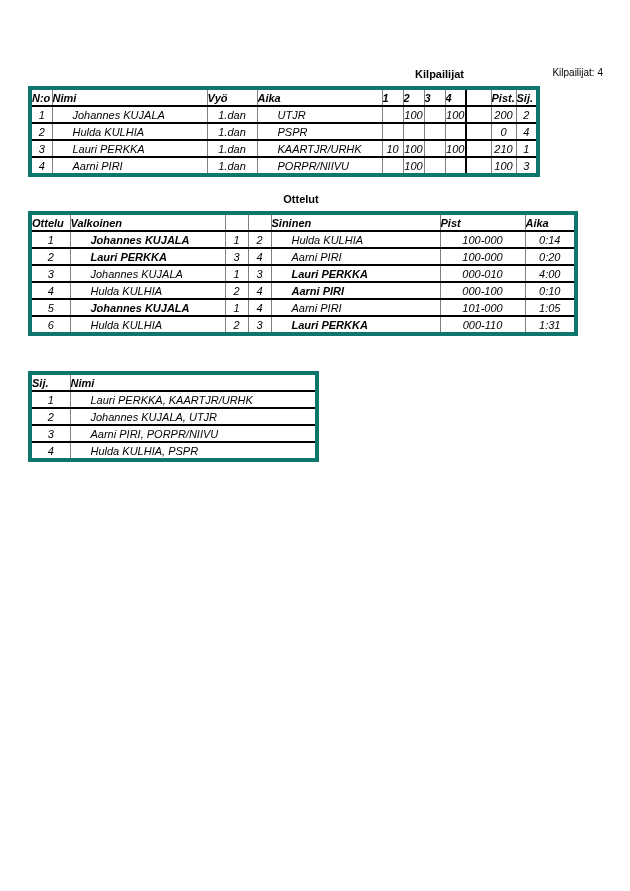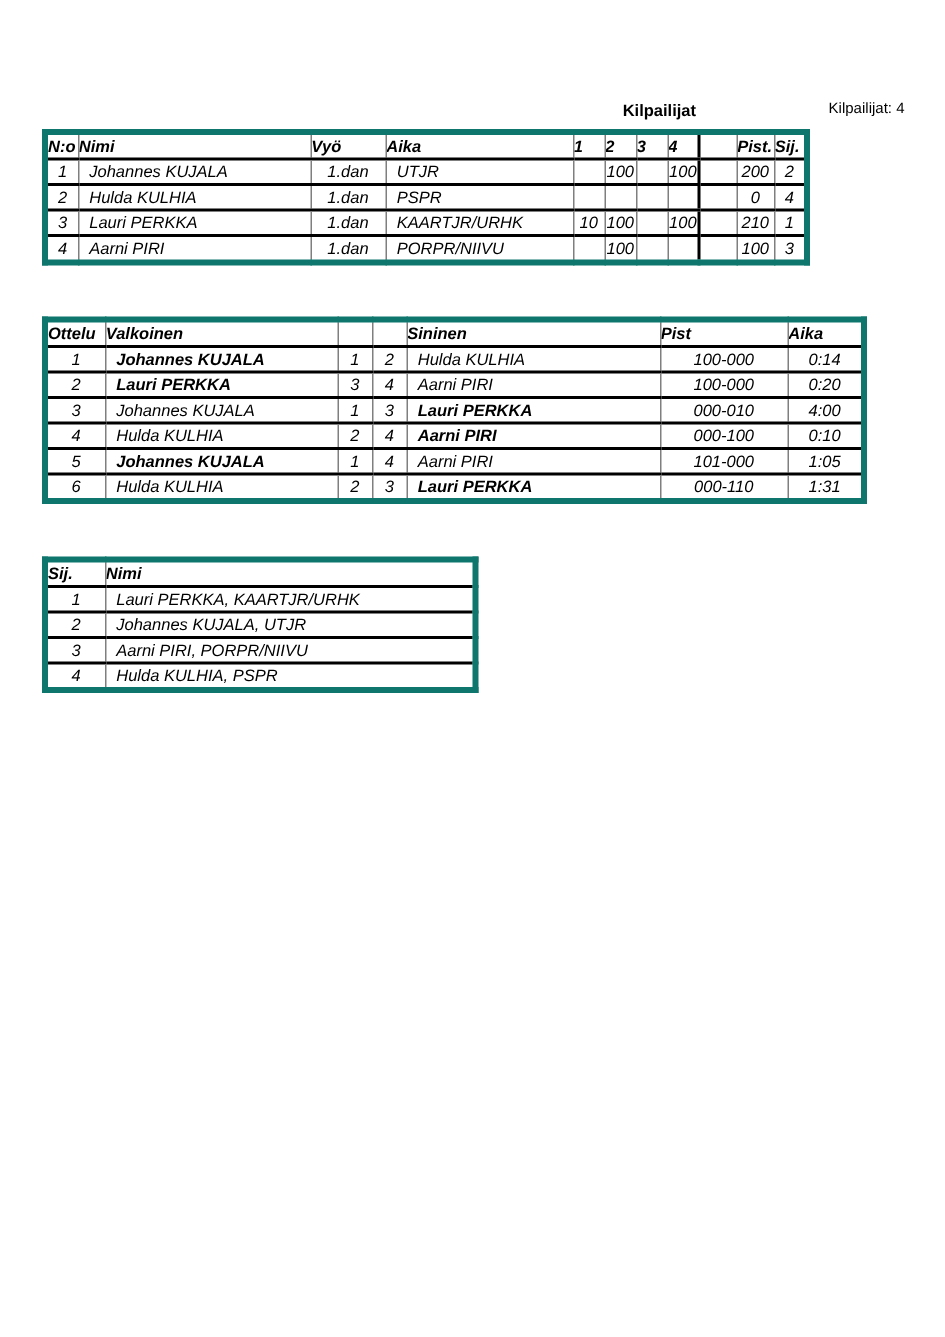--- a/index.html
+++ b/index.html
@@ -37,21 +37,21 @@
 
   table{border:4px solid #0f766e;font-style:italic;}
   th,td{
     height:15px;padding:0;overflow:hidden;white-space:nowrap;
     border-left:1px solid #7f7f7f;border-right:1px solid #7f7f7f;
     border-top:2px solid #000;border-bottom:2px solid #000;
     font-weight:normal;vertical-align:middle;
   }
   th{font-weight:bold;text-align:left;}
   .c{text-align:center;}
-  .l{text-align:left;padding-left:7px;}
+  .l{text-align:left;padding-left:20px;}
   .bold{font-weight:bold;}
   .thickl{border-left:2px solid #000;padding-left:35px;}
   th.no-pad{text-align:left;padding-left:0;}
 </style>
 </head>
 <body>
 
 <div class="page">
 
   <div class="competitors-note">Kilpailijat: 4</div>
@@ -136,20 +136,21 @@
           <td class="c">100</td>
           <td class="c"></td>
           <td class="c"></td>
           <td class="c thickl">1</td>
           <td class="c">100</td>
           <td class="c">3</td>
         </tr>
       </tbody>
   </table>
 
+  <div class="caption caption2">Ottelut</div>
 
   <table id="matches-table">
     <colgroup>
       <col style="width:40px">
         <col style="width:155px">
         <col style="width:23px">
         <col style="width:23px">
       <col style="width:169px">
         <col style="width:85px">
         <col style="width:51px">

